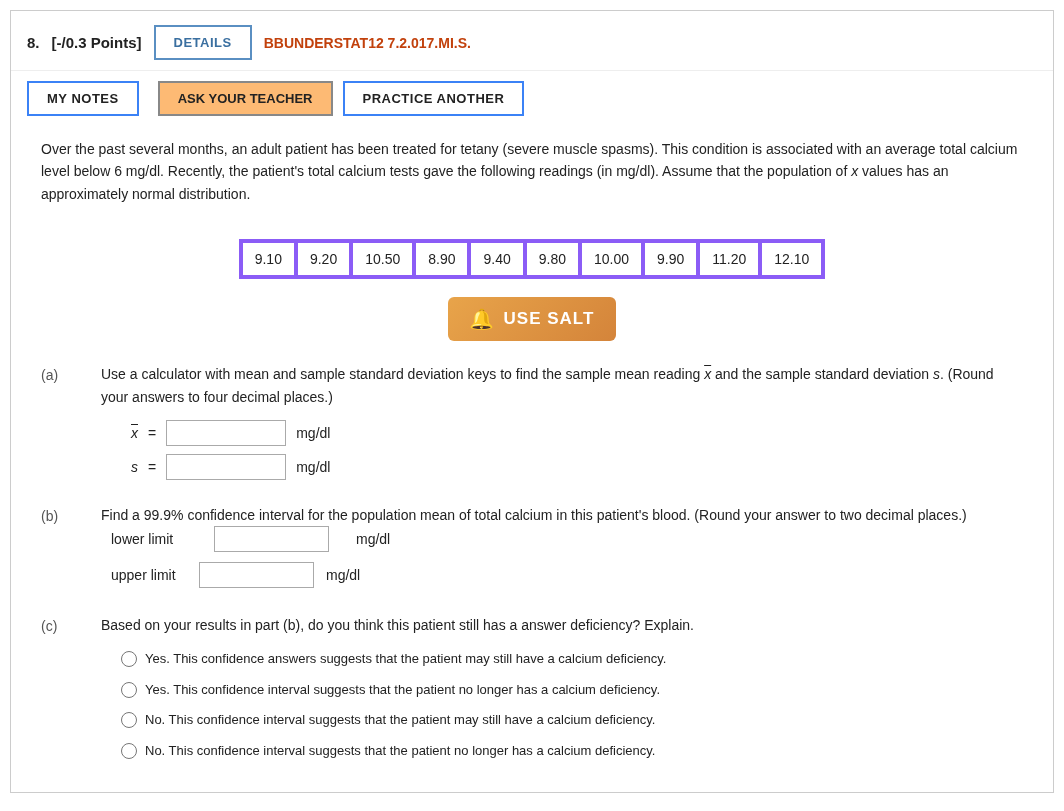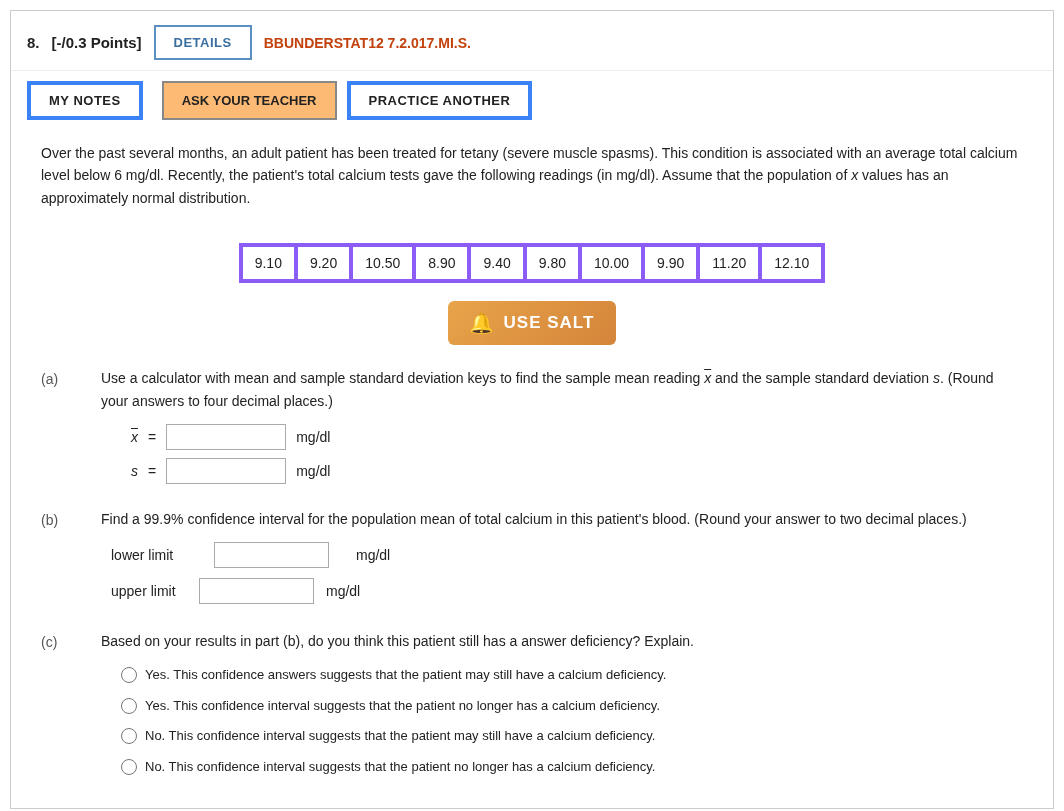--- a/index.html
+++ b/index.html
@@ -45,21 +45,21 @@
     }
     .btn-row {
       display: flex;
       gap: 10px;
       padding: 0 16px 12px 16px;
       flex-wrap: wrap;
       margin-top: 10px;
     }
     .btn-secondary {
       background: #fff;
-      border: 4px solid #3b82f6;
+      border: 2px solid #3b82f6;
       color: #222;
       font-size: 13px;
       font-weight: bold;
       padding: 8px 18px;
       cursor: pointer;
       letter-spacing: 0.5px;
     }
     .btn-teacher {
       background: #fdba74;
       border: 2px solid #888;
@@ -248,21 +248,21 @@
         </tr>
       </tbody>
     </table>
 
     <table class="part-table" style="margin-top:16px;">
       <tbody>
         <tr>
           <td class="part-label">(b)</td>
           <td class="part-content">
             <p>Find a 99.9% confidence interval for the population mean of total calcium in this patient's blood. (Round your answer to two decimal places.)</p>
-            <div class="limit-row" style="margin-top:12px;gap:23px;">
+            <div class="limit-row" style="gap:23px;">
               <span class="limit-label">lower limit</span>
               <input type="text" class="input-wide" style="">
               <span class="unit-label">mg/dl</span>
             </div>
             <div class="limit-row">
               <span class="limit-label">upper limit</span>
               <input type="text" class="input-wide" style="">
               <span class="unit-label">mg/dl</span>
             </div>
           </td>

